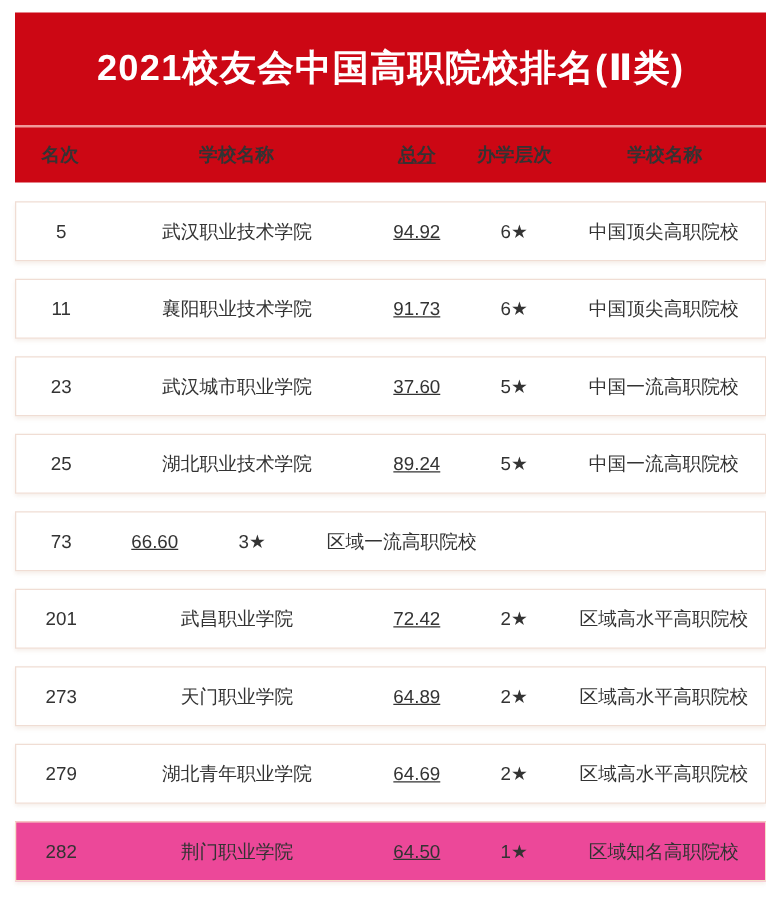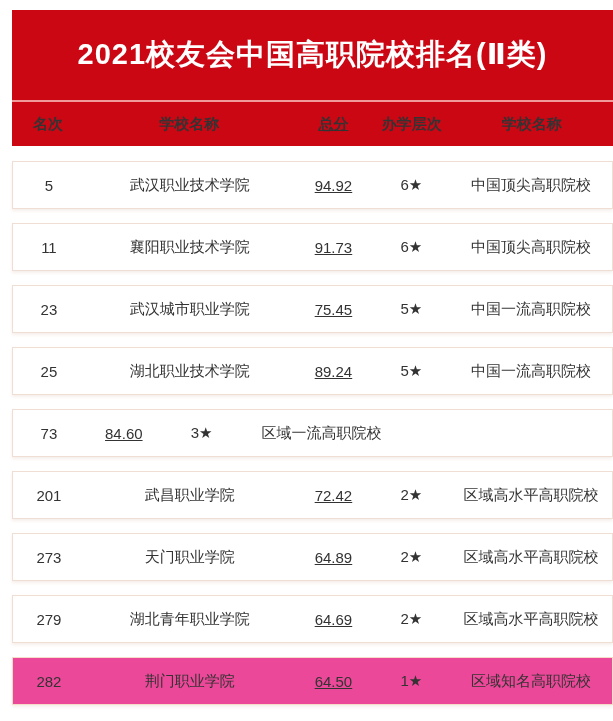--- a/index.html
+++ b/index.html
@@ -93,36 +93,36 @@
     <div class="cell c-rank">11</div>
     <div class="cell c-name">襄阳职业技术学院</div>
     <div class="cell c-score">91.73</div>
     <div class="cell c-star">6★</div>
     <div class="cell c-level">中国顶尖高职院校</div>
   </div>
 
   <div class="row">
     <div class="cell c-rank">23</div>
     <div class="cell c-name">武汉城市职业学院</div>
-    <div class="cell c-score">75.45</div>
+    <div class="cell c-score">37.60</div>
     <div class="cell c-star">5★</div>
     <div class="cell c-level">中国一流高职院校</div>
   </div>
 
   <div class="row">
     <div class="cell c-rank">25</div>
     <div class="cell c-name">湖北职业技术学院</div>
     <div class="cell c-score">89.24</div>
     <div class="cell c-star">5★</div>
     <div class="cell c-level">中国一流高职院校</div>
   </div>
 
   <div class="row">
     <div class="cell c-rank">73</div>
-    <div class="cell c-score">84.60</div>
+    <div class="cell c-score">66.60</div>
     <div class="cell c-star">3★</div>
     <div class="cell c-level">区域一流高职院校</div>
   </div>
 
   <div class="row">
     <div class="cell c-rank">201</div>
     <div class="cell c-name">武昌职业学院</div>
     <div class="cell c-score">72.42</div>
     <div class="cell c-star">2★</div>
     <div class="cell c-level">区域高水平高职院校</div>

